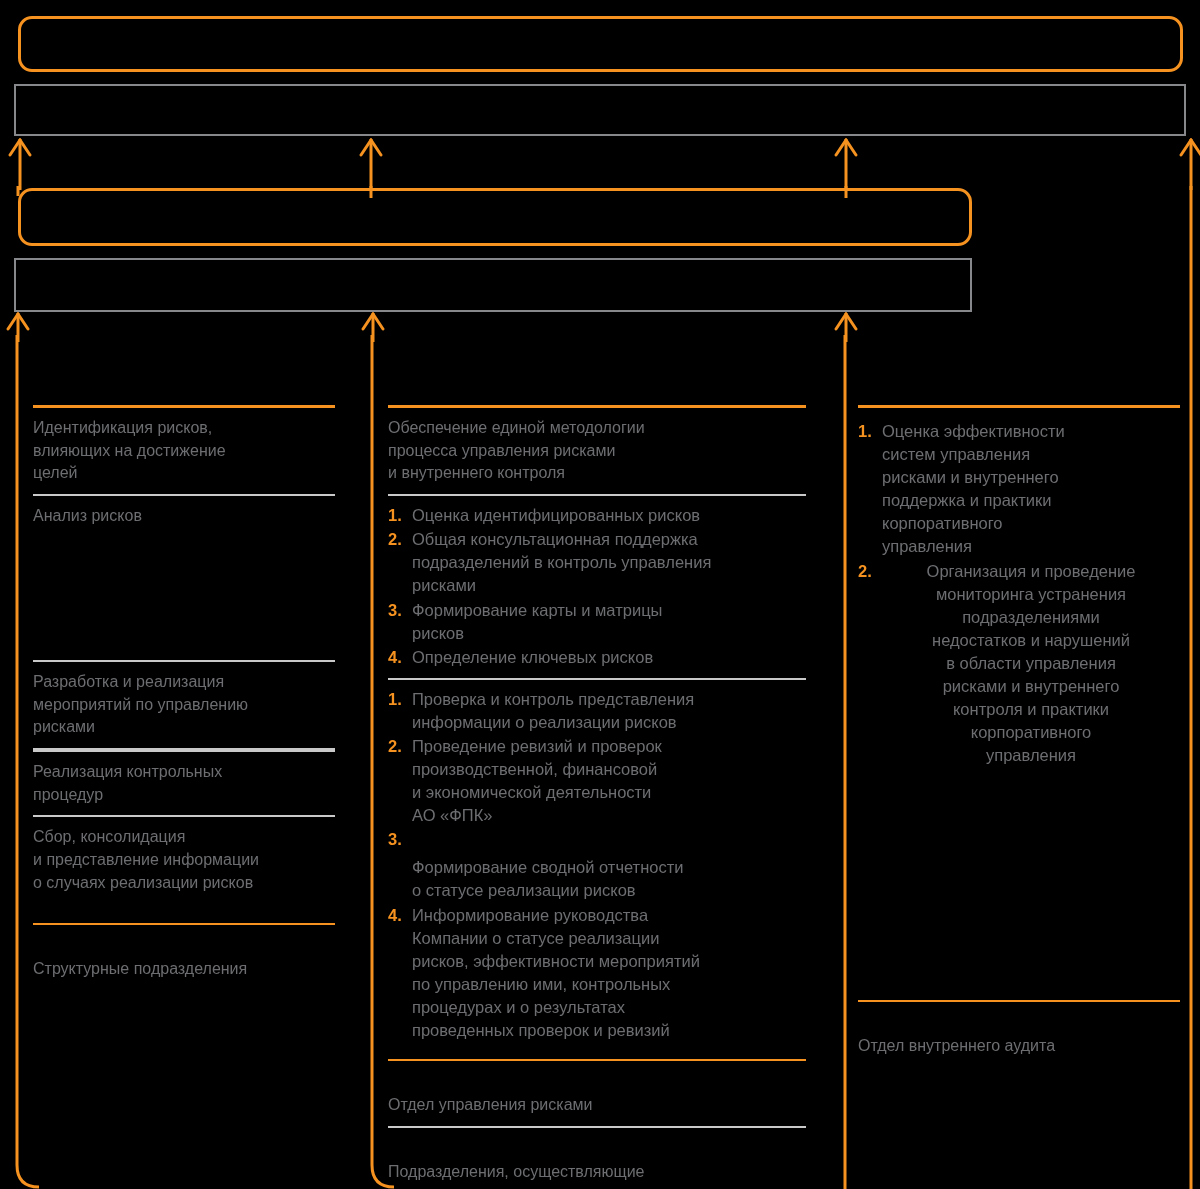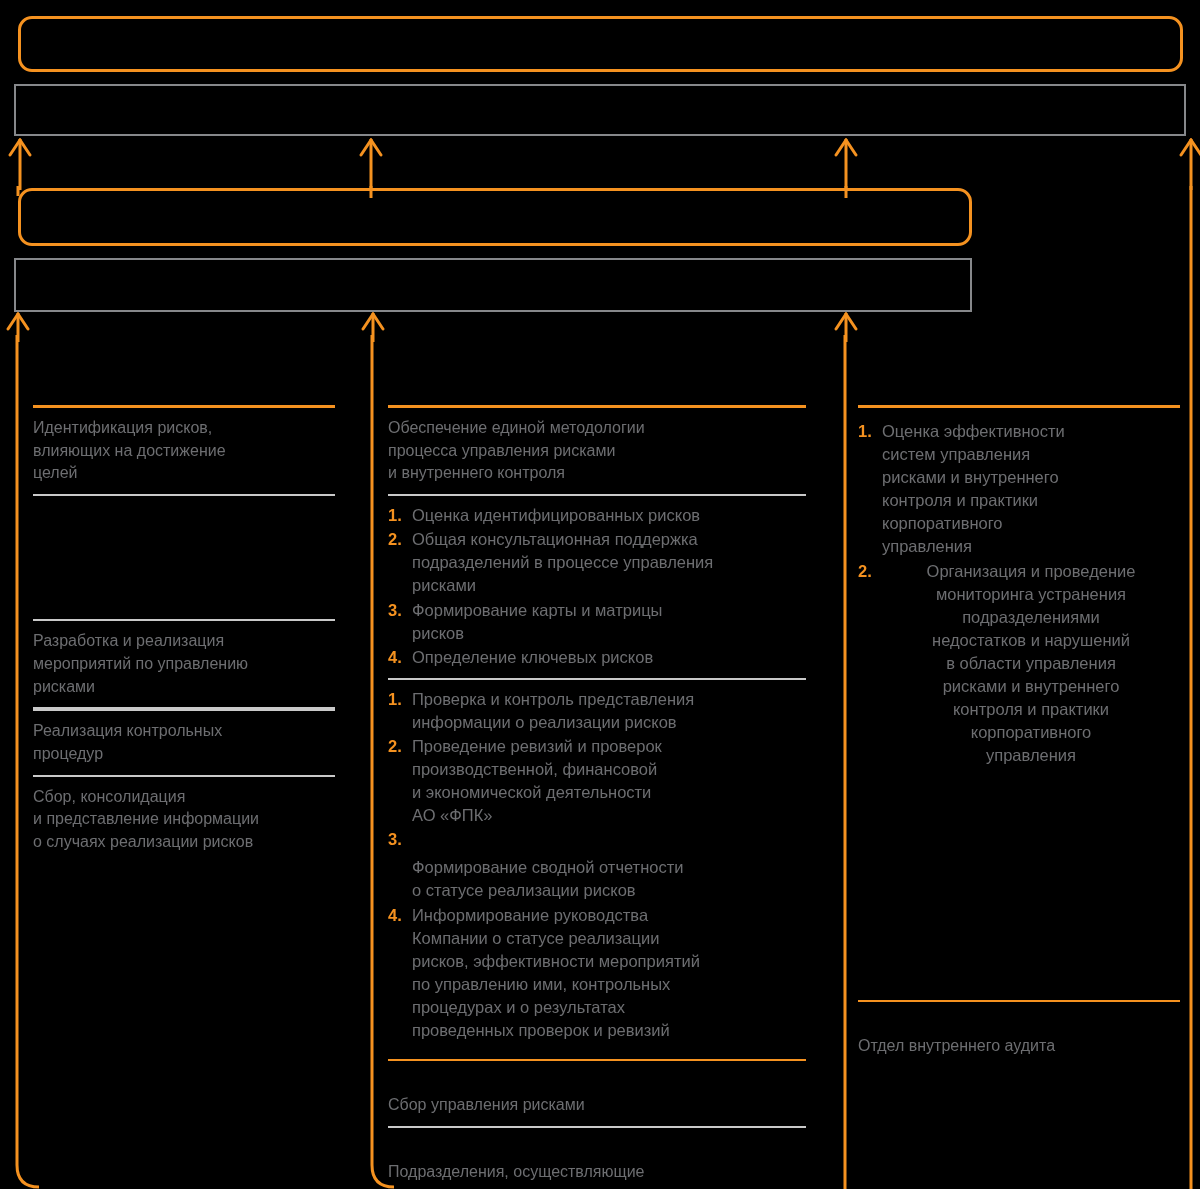--- a/index.html
+++ b/index.html
@@ -171,20 +171,21 @@
     </svg>
 
   <div class="col" id="col-1">
     <div class="rule-top"></div>
 
     <div class="grp">
       <div class="item" style="white-space:pre-line;">Идентификация рисков,
 влияющих на достижение
 целей</div>
       <div class="rule-grey"></div>
+      <div class="item" style="white-space:pre-line;">Анализ рисков</div>
     </div>
 
     <div class="filler" style="height:123px;"></div>
 
     <div class="grp">
       <div class="rule-grey"></div>
       <div class="item" style="white-space:pre-line;">Разработка и реализация
 мероприятий по управлению
 рисками</div>
       <div class="rule-grey"></div>
@@ -192,20 +193,24 @@
       <div class="item" style="white-space:pre-line;">Реализация контрольных
 процедур</div>
       <div class="rule-grey"></div>
       <div class="item" style="white-space:pre-line;">Сбор, консолидация
 и представление информации
 о случаях реализации рисков</div>
     </div>
 
     <div class="filler" style="height:19px;"></div>
 
+    <div class="grp footer-block">
+      <div class="rule-orange"></div>
+      <div class="item" style="white-space:pre-line;">Структурные подразделения</div>
+    </div>
   </div>
 
   <div class="col" id="col-2">
     <div class="rule-top"></div>
 
     <div class="grp">
       <div class="item" style="white-space:pre-line;">Обеспечение единой методологии
 процесса управления рисками
 и внутреннего контроля</div>
     </div>
@@ -213,21 +218,21 @@
     <div class="rule-grey"></div>
 
     <ol class="numlist">
       <li>
         <span class="num">1.</span>
         <span class="txt" style="white-space:pre-line;">Оценка идентифицированных рисков</span>
       </li>
       <li>
         <span class="num">2.</span>
         <span class="txt" style="white-space:pre-line;">Общая консультационная поддержка
-подразделений в процессе управления
+подразделений в контроль управления
 рисками</span>
       </li>
       <li>
         <span class="num">3.</span>
         <span class="txt" style="white-space:pre-line;">Формирование карты и матрицы
 рисков</span>
       </li>
       <li>
         <span class="num">4.</span>
         <span class="txt" style="white-space:pre-line;">Определение ключевых рисков</span>
@@ -262,41 +267,41 @@
 по управлению ими, контрольных
 процедурах и о результатах
 проведенных проверок и ревизий</span>
       </li>
     </ol>
 
     <div class="filler" style="height:8px;"></div>
 
     <div class="grp footer-block">
       <div class="rule-orange"></div>
-      <div class="item" style="white-space:pre-line;">Сбор управления рисками</div>
+      <div class="item" style="white-space:pre-line;">Отдел управления рисками</div>
       <div class="rule-grey"></div>
       <div class="item" style="white-space:pre-line;">Подразделения, осуществляющие
 отдельные контрольные
 и (или) согласующие функции</div>
       <div class="rule-grey"></div>
       <div class="item" style="white-space:pre-line;">Центр контрольно-ревизионной
 деятельности</div>
     </div>
   </div>
 
   <div class="col" id="col-3">
     <div class="rule-top"></div>
 
     <ol class="numlist" style="padding-top:12px;">
       <li>
         <span class="num">1.</span>
         <span class="txt" style="white-space:pre-line;">Оценка эффективности
 систем управления
 рисками и внутреннего
-контроля и практики
+поддержка и практики
 корпоративного
 управления</span>
       </li>
       <li>
         <span class="num">2.</span>
         <span class="txt" style="white-space:pre-line;text-align:center;">Организация и проведение
 мониторинга устранения
 подразделениями
 недостатков и нарушений
 в области управления

